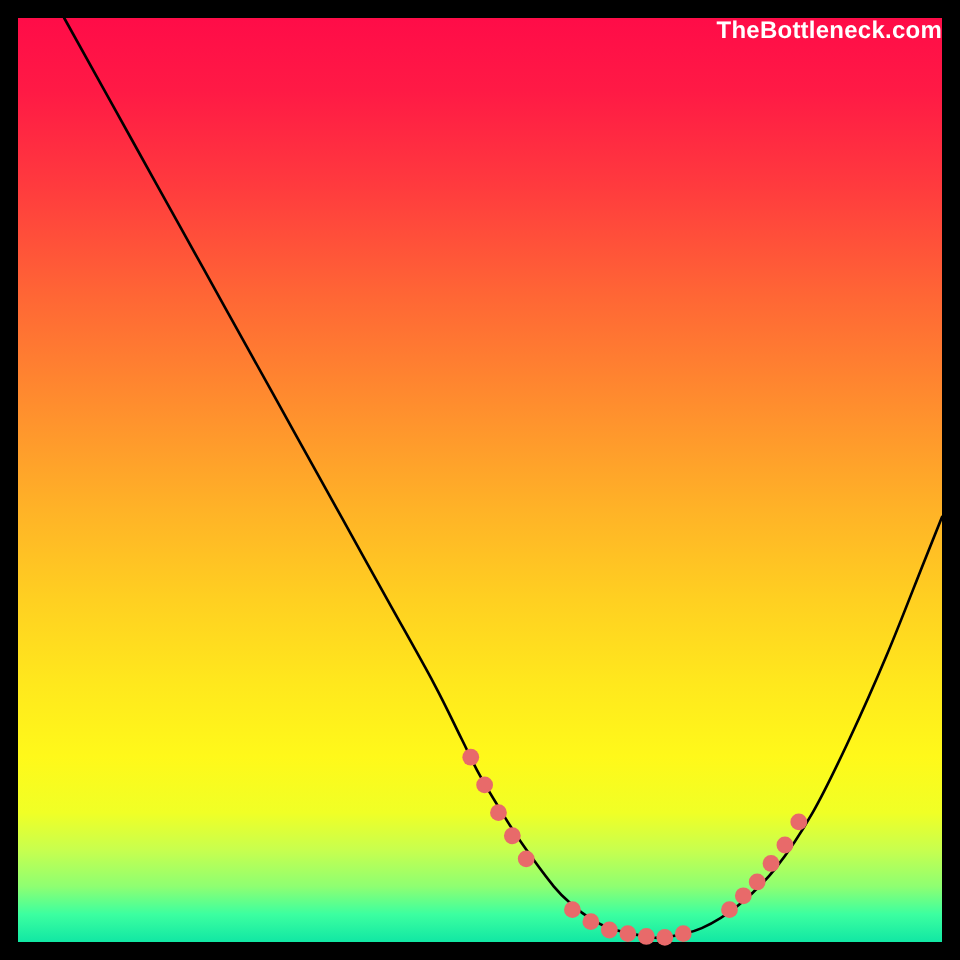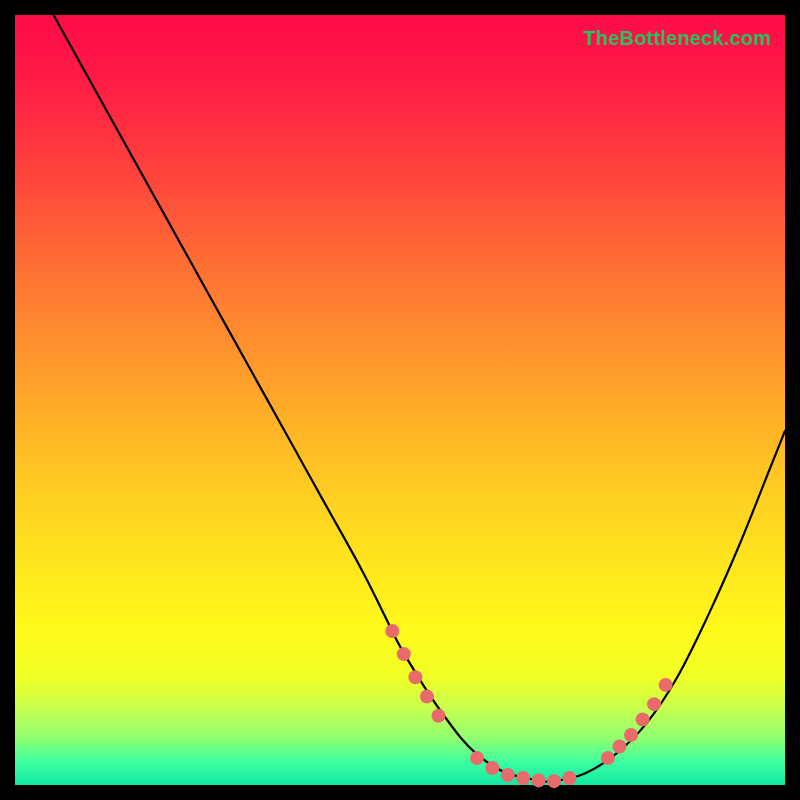--- a/index.html
+++ b/index.html
@@ -34,26 +34,25 @@
       #f0ff26 86%,
       #c8ff4e 90%,
       #8eff72 94%,
       #3cffa0 97%,
       #11e7a4 100%
     );
   }
   .watermark {
     position: absolute;
     top: 0;
-    right: 14px;
+    right: 0;
     font: 600 20px Arial, Helvetica, sans-serif;
-    color: #22c55e;
+    color: #ffffff;
     letter-spacing: 0.2px;
     user-select: none;
-    margin-top: 12px;
   }
   svg.curve {
     position: absolute;
     left: 0; top: 0;
     width: 100%; height: 100%;
     overflow: visible;
   }
 </style>
 </head>
 <body>

